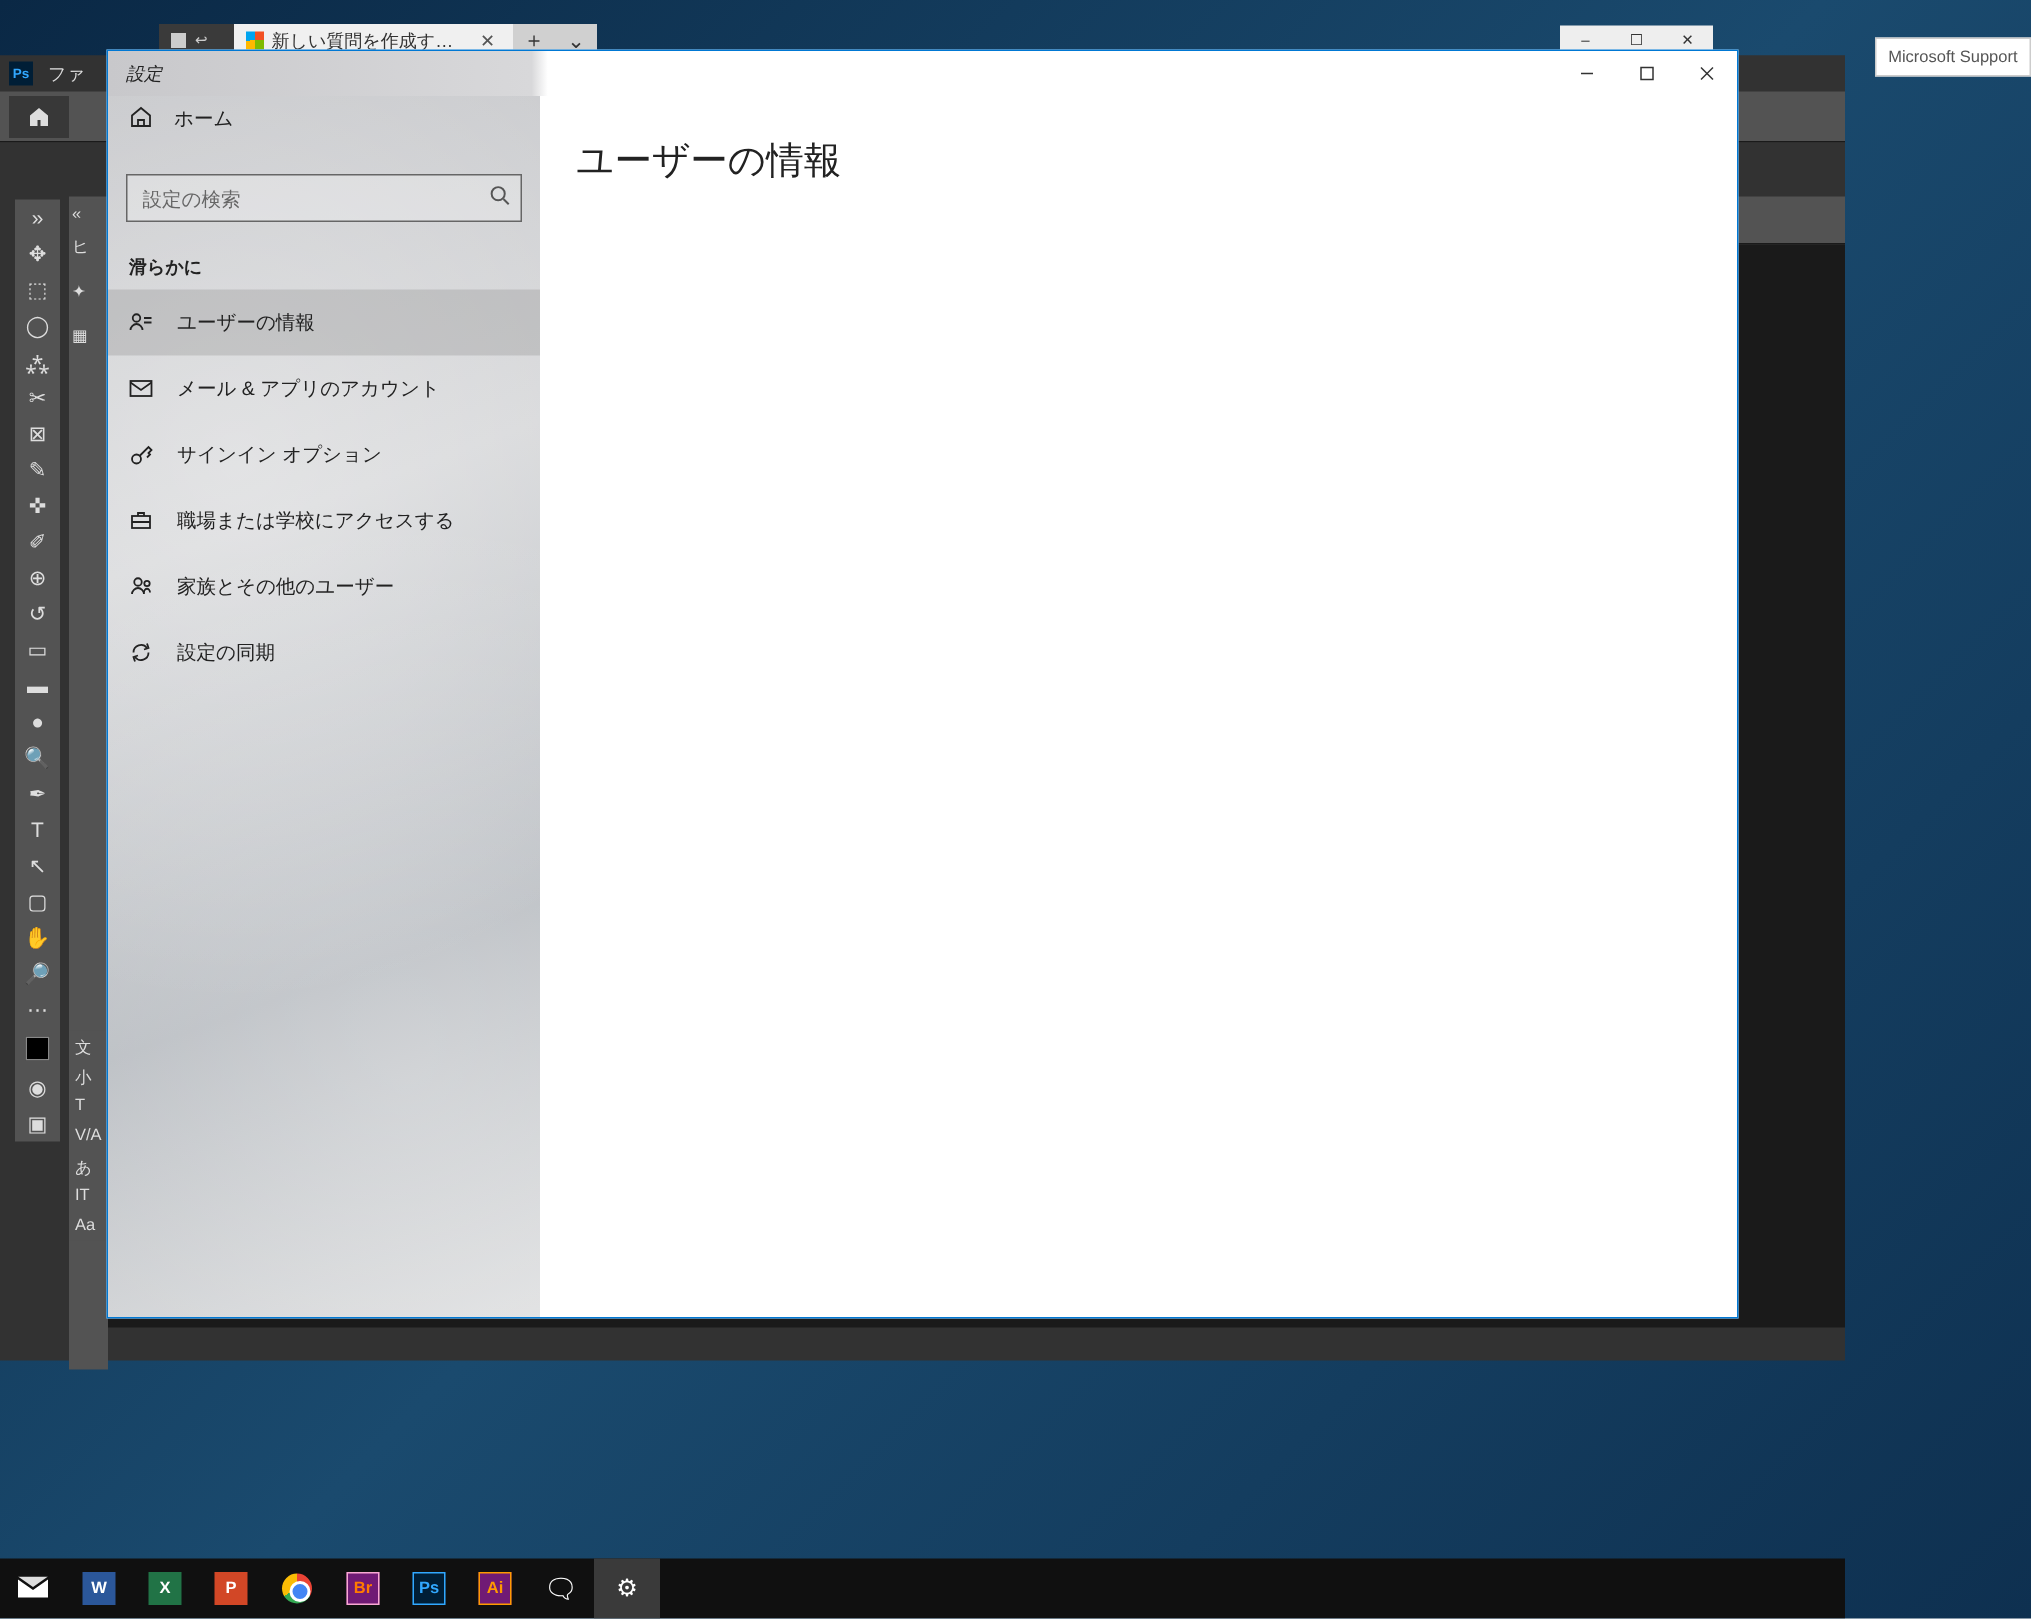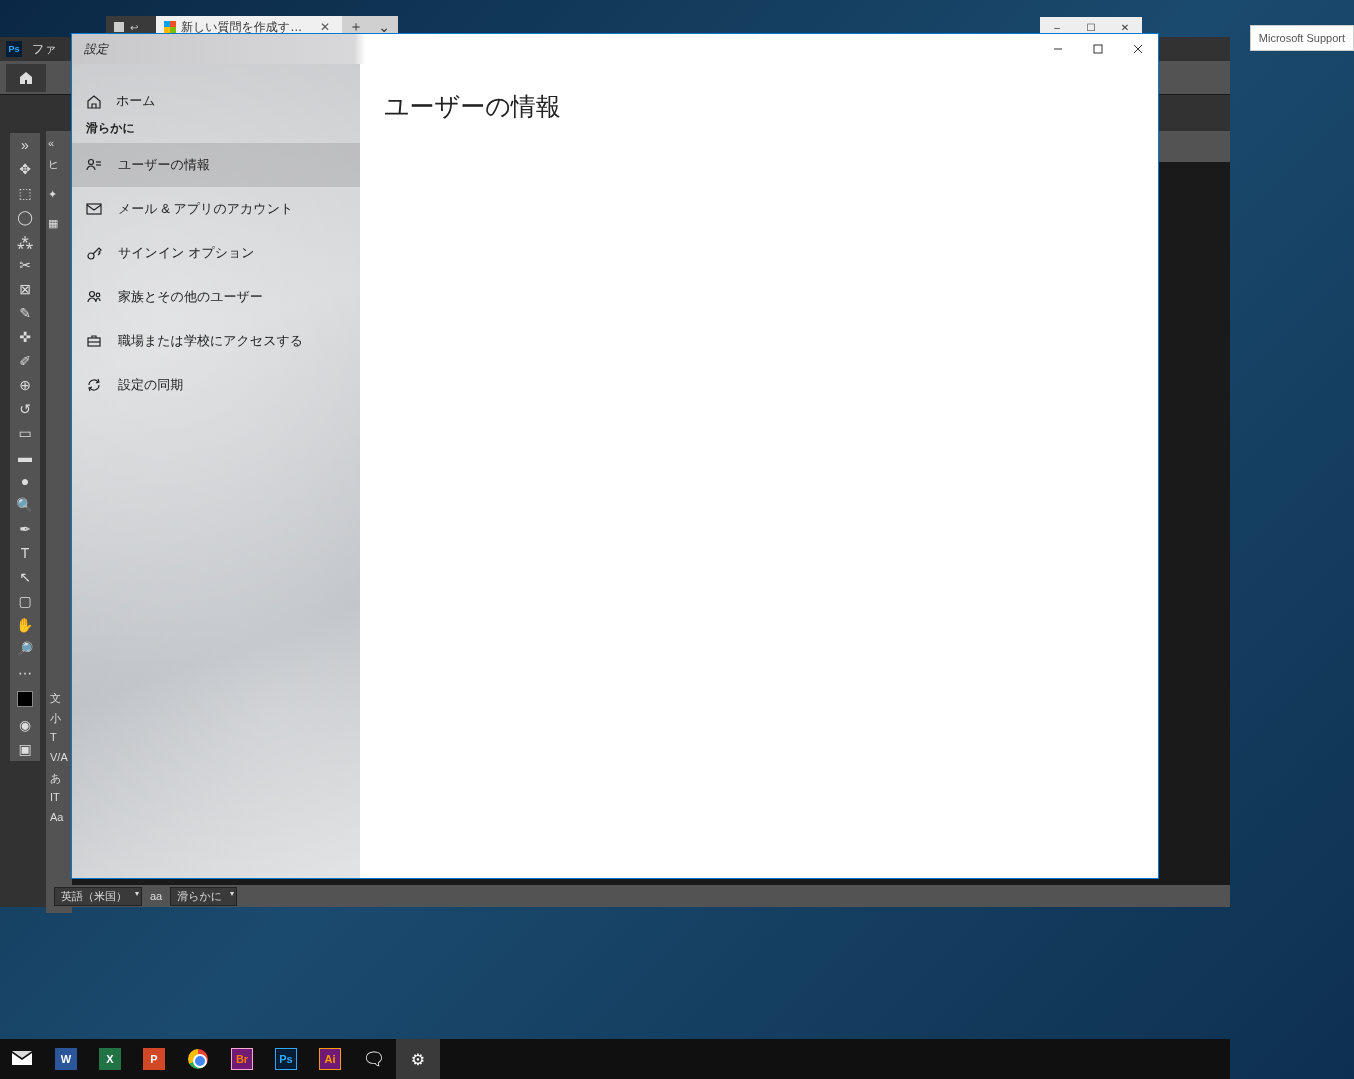--- a/index.html
+++ b/index.html
@@ -269,21 +269,21 @@
 }
 .sidebar-gradient-overlay {
   position: absolute;
   inset: 0;
   background: radial-gradient(circle at 30% 30%, rgba(255,255,255,0.35), transparent 60%),
               radial-gradient(circle at 70% 80%, rgba(255,255,255,0.25), transparent 55%);
   pointer-events: none;
 }
 .home-row {
   display: flex;
-  align-items: flex-end;
+  align-items: flex-start;
   height: 40px;
   padding-left: 14px;
   gap: 14px;
   font-size: 13px;
   color: #222;
   position: relative;
 }
 .home-row svg { width: 16px; height: 16px; }
 .search-wrap {
   padding: 6px 12px 12px 12px;
@@ -467,25 +467,20 @@
   <div class="ps-char-panel">
     <div>文</div>
     <div>小</div>
     <div>T</div>
     <div>V/A</div>
     <div>あ</div>
     <div>IT</div>
     <div>Aa</div>
   </div>
 
-  <div class="ps-bottom-bar">
-    <span class="ps-dropdown">英語（米国）</span>
-    <span>aa</span>
-    <span class="ps-dropdown">滑らかに</span>
-  </div>
 </div>
 
 <div class="settings-window">
   <div class="settings-titlebar">
     <span class="settings-title">設定</span>
     <div class="win-controls">
       <div class="win-btn">
         <svg width="10" height="10">
             <line x1="1" y1="5" x2="9" y2="5" stroke-width="1"></line>
           </svg>
@@ -509,20 +504,29 @@
       <div class="sidebar-gradient-overlay"></div>
 
       <div class="home-row">
         <svg viewBox="0 0 16 16" fill="none" stroke="#222" stroke-width="1.2">
             <path d="M2 7l6-5 6 5v7H2z"></path>
             <path d="M6 14v-4h4v4"></path>
           </svg>
         <span>ホーム</span>
       </div>
 
+      <div class="search-wrap">
+        <input class="search-input" type="text" placeholder="設定の検索" style="">
+        <span class="search-icon-inside">
+          <svg width="14" height="14" viewBox="0 0 16 16" fill="none" stroke="#555" stroke-width="1.5">
+              <circle cx="7" cy="7" r="5"></circle>
+              <line x1="11" y1="11" x2="15" y2="15"></line>
+            </svg>
+        </span>
+      </div>
 
       <div class="section-header">滑らかに</div>
 
       <div class="nav-item selected">
         <svg viewBox="0 0 16 16" fill="none" stroke="#222" stroke-width="1.2">
             <circle cx="5" cy="5" r="2.5"></circle>
             <path d="M1 13c0-2 2-4 4-4s4 2 4 4"></path>
             <line x1="10" y1="5" x2="15" y2="5"></line>
             <line x1="10" y1="8" x2="15" y2="8"></line>
           </svg>
@@ -540,39 +544,39 @@
       <div class="nav-item">
         <svg viewBox="0 0 16 16" fill="none" stroke="#222" stroke-width="1.2">
             <circle cx="5" cy="11" r="3"></circle>
             <path d="M7 9l6-6 2 2-2 2 1 1-2 2"></path>
           </svg>
         <span>サインイン オプション</span>
       </div>
 
       <div class="nav-item">
         <svg viewBox="0 0 16 16" fill="none" stroke="#222" stroke-width="1.2">
+            <rect x="2" y="5" width="12" height="8"></rect>
+            <path d="M6 5V3h4v2"></path>
+            <line x1="2" y1="9" x2="14" y2="9"></line>
+          </svg>
+        <span>職場または学校にアクセスする</span>
+      </div>
+
+      <div class="nav-item">
+        <svg viewBox="0 0 16 16" fill="none" stroke="#222" stroke-width="1.2">
             <circle cx="6" cy="5" r="2.5"></circle>
             <path d="M2 13c0-2 2-4 4-4s4 2 4 4"></path>
             <circle cx="12" cy="6" r="1.8"></circle>
             <path d="M10 12c0-1.5 1-2.5 2-2.5s2 1 2 2.5"></path>
           </svg>
         <span>家族とその他のユーザー</span>
       </div>
 
       <div class="nav-item">
         <svg viewBox="0 0 16 16" fill="none" stroke="#222" stroke-width="1.2">
-            <rect x="2" y="5" width="12" height="8"></rect>
-            <path d="M6 5V3h4v2"></path>
-            <line x1="2" y1="9" x2="14" y2="9"></line>
-          </svg>
-        <span>職場または学校にアクセスする</span>
-      </div>
-
-      <div class="nav-item">
-        <svg viewBox="0 0 16 16" fill="none" stroke="#222" stroke-width="1.2">
             <path d="M13 8a5 5 0 0 1-9 3M3 8a5 5 0 0 1 9-3"></path>
             <path d="M12 2l1 3-3 1M4 14l-1-3 3-1"></path>
           </svg>
         <span>設定の同期</span>
       </div>
     </div>
 
     <div class="settings-main">
       <h1 class="main-heading">ユーザーの情報</h1>
     </div>

